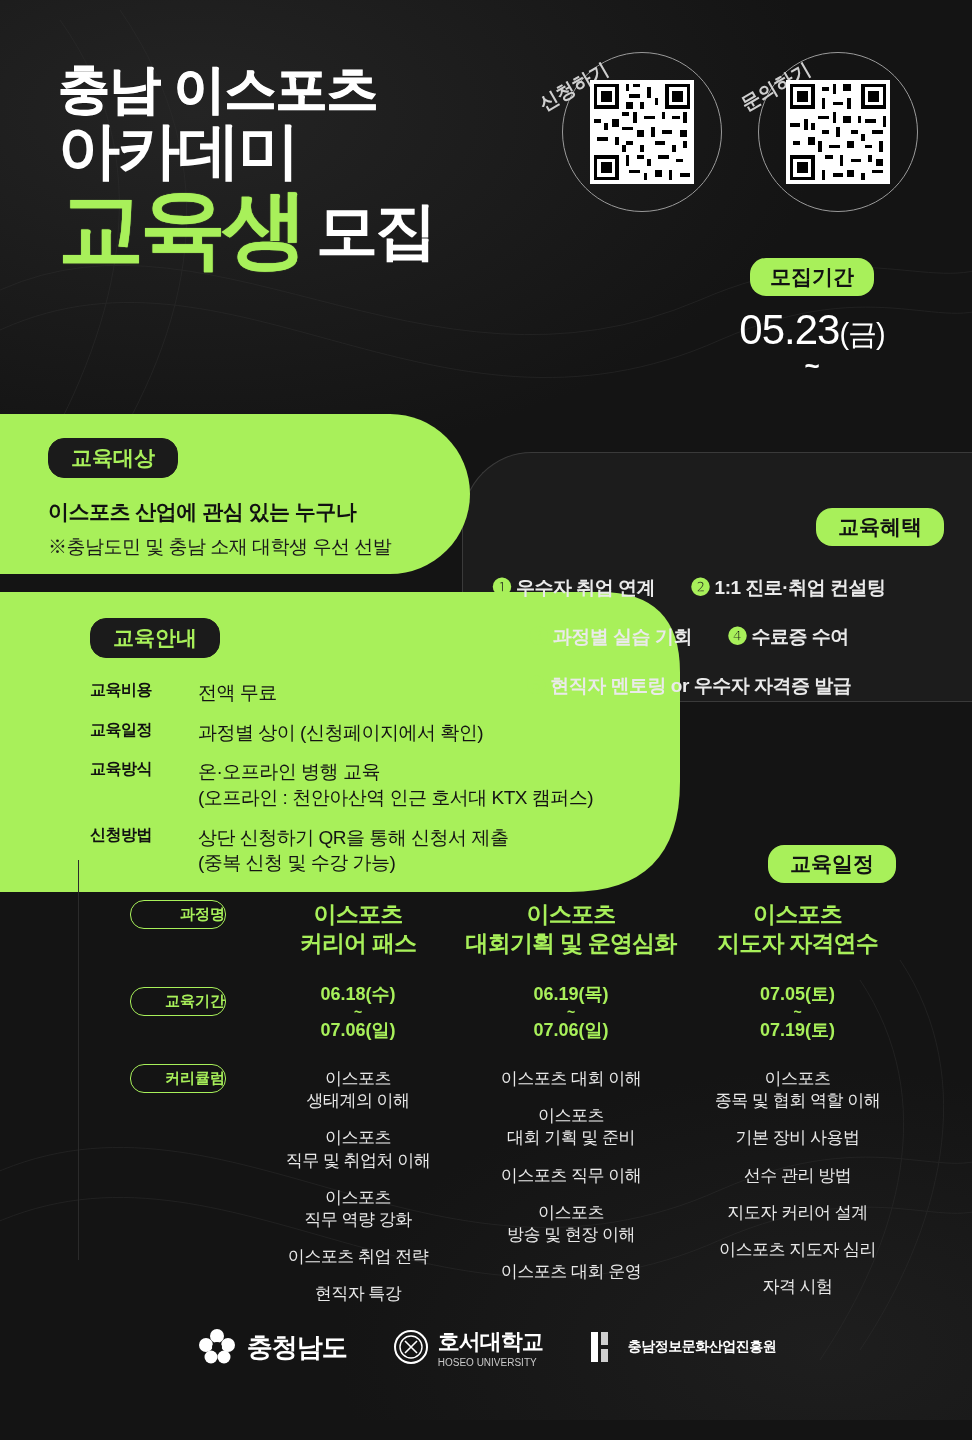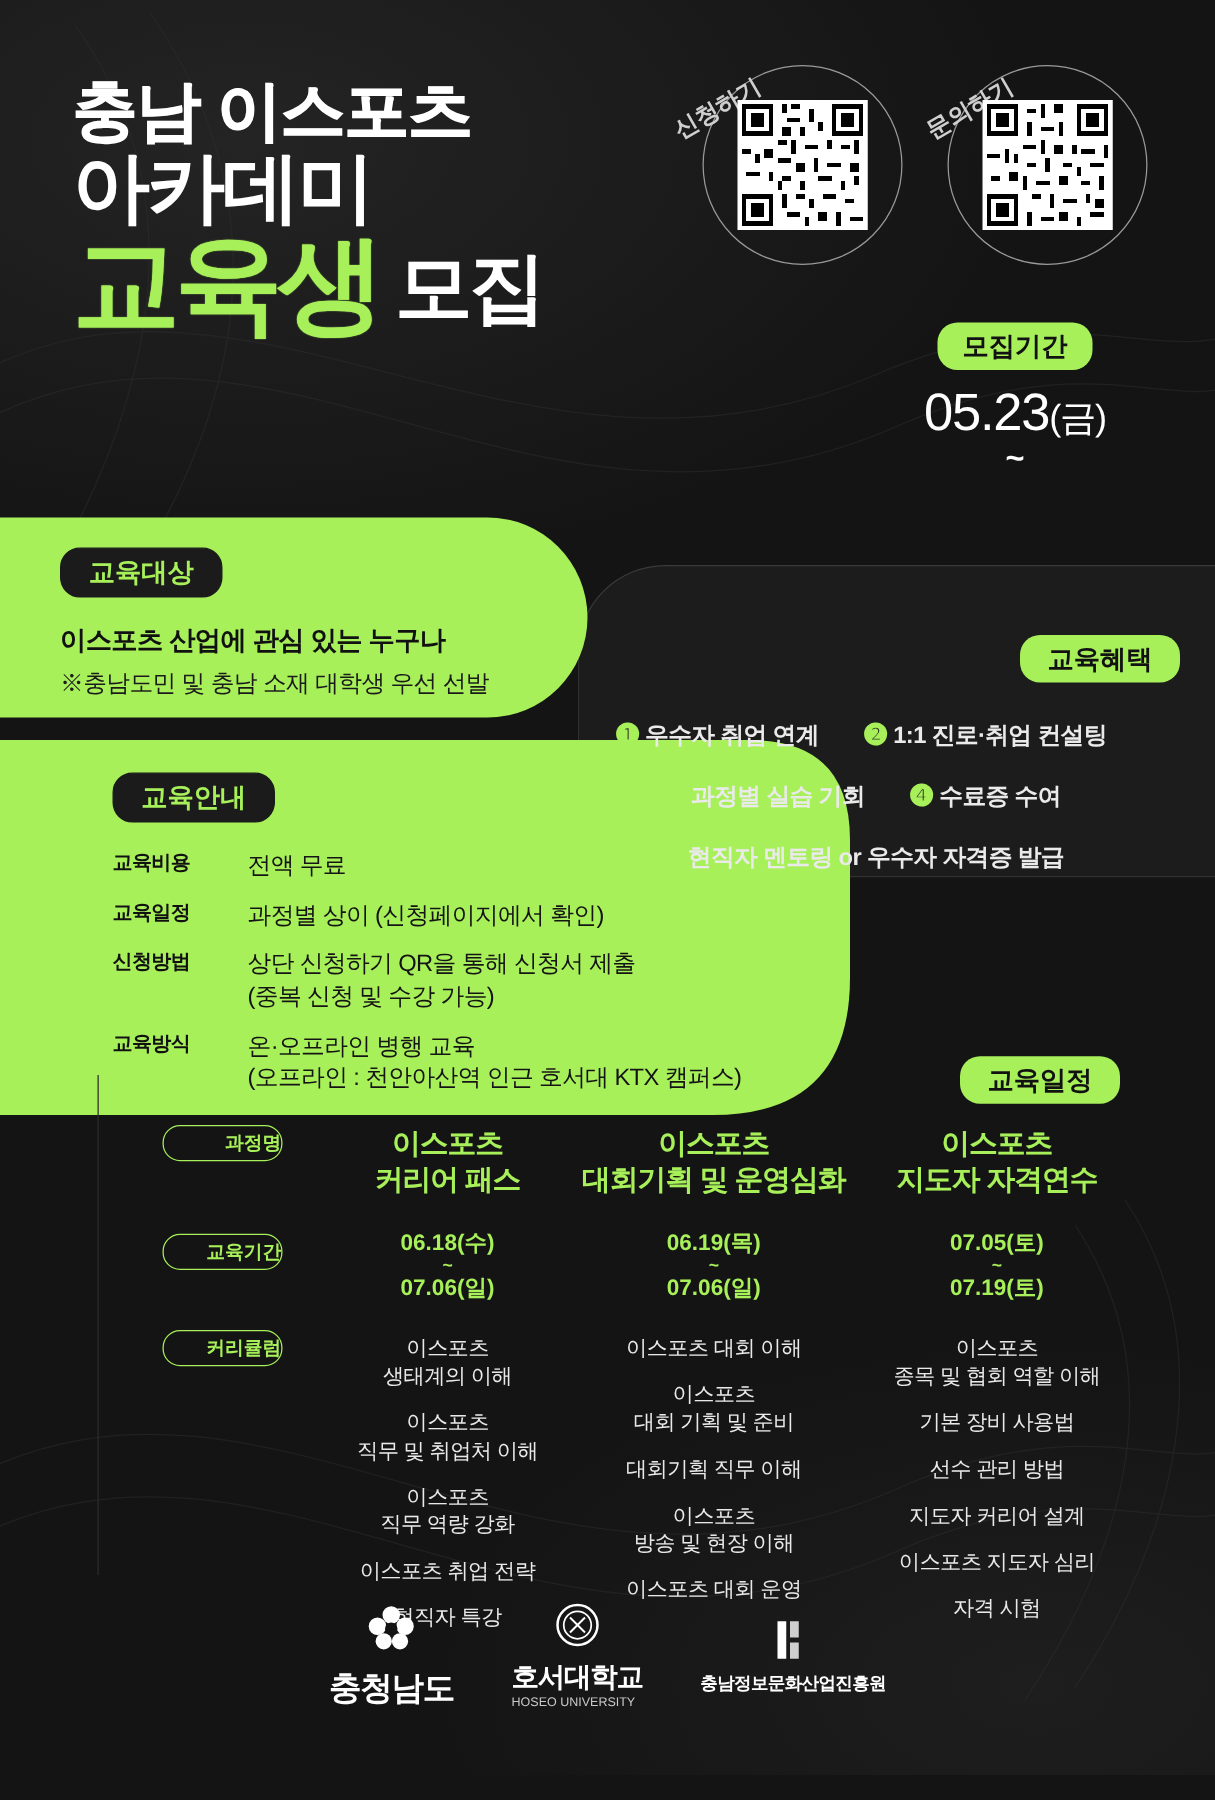--- a/index.html
+++ b/index.html
@@ -93,21 +93,21 @@
   .c-name { color:#A8F05A; font-weight:bold; font-size:23px; line-height:1.28; letter-spacing:-.8px;}
   .c-period { margin-top:24px; color:#A8F05A; font-weight:bold; font-size:18px; line-height:1.3;}
   .c-period .tl { font-size:14px; line-height:.9; display:block;}
   .c-curri { margin-top:26px; }
   .c-item { color:#e9e9e9; font-size:17px; line-height:1.3; margin-bottom:15px; letter-spacing:-.5px;}
   .divider-v { position:absolute; top:860px; left:78px; width:1px; height:400px; background:#2b2b2b;}
 
   
   .footer { position:absolute; bottom:52px; left:0; width:972px; display:flex;
      justify-content:center; align-items:center; gap:46px; }
-  .logo { display:flex; align-items:center; gap:9px;flex-direction:column; }
+  .logo { display:flex; align-items:center; gap:9px; }
   .logo-txt { font-weight:bold; color:#fff; font-size:26px; letter-spacing:-1px;}
   .logo-txt small { display:block; font-size:10px; font-weight:normal; color:#c9c9c9; letter-spacing:0;}
   .logo-txt2 { font-weight:bold; color:#fff; font-size:14px; letter-spacing:-.5px;}
 </style>
 </head>
 <body>
 
 <div class="poster">
 
   <svg class="swirl" viewBox="0 0 972 1440" preserveAspectRatio="none">
@@ -297,28 +297,28 @@
     <div class="g-rows">
       <div class="g-row">
         <div class="g-key">교육비용</div>
         <div class="g-val" style="white-space:pre-line">전액 무료</div>
       </div>
       <div class="g-row">
         <div class="g-key">교육일정</div>
         <div class="g-val" style="white-space:pre-line">과정별 상이 (신청페이지에서 확인)</div>
       </div>
       <div class="g-row">
+        <div class="g-key">교육방식</div>
+        <div class="g-val" style="white-space:pre-line">온·오프라인 병행 교육
+(오프라인 : 천안아산역 인근 호서대 KTX 캠퍼스)</div>
+      </div>
+      <div class="g-row">
         <div class="g-key">신청방법</div>
         <div class="g-val" style="white-space:pre-line">상단 신청하기 QR을 통해 신청서 제출
 (중복 신청 및 수강 가능)</div>
-      </div>
-      <div class="g-row">
-        <div class="g-key">교육방식</div>
-        <div class="g-val" style="white-space:pre-line">온·오프라인 병행 교육
-(오프라인 : 천안아산역 인근 호서대 KTX 캠퍼스)</div>
       </div>
     </div>
   </div>
 
   <div class="divider-v"></div>
   <div class="sec-sched">
     <div class="sched-badge">
       <span class="pill-green">교육일정</span>
     </div>
 
@@ -355,21 +355,21 @@
 대회기획 및 운영심화</div>
         <div class="c-period">
           <span>06.19(목)</span>
           <span class="tl">~</span>
           <span>07.06(일)</span>
         </div>
         <div class="c-curri">
           <div class="c-item" style="white-space:pre-line">이스포츠 대회 이해</div>
           <div class="c-item" style="white-space:pre-line">이스포츠
 대회 기획 및 준비</div>
-          <div class="c-item" style="white-space:pre-line">대회기획 직무 이해</div>
+          <div class="c-item" style="white-space:pre-line">이스포츠 직무 이해</div>
           <div class="c-item" style="white-space:pre-line">이스포츠
 방송 및 현장 이해</div>
           <div class="c-item" style="white-space:pre-line">이스포츠 대회 운영</div>
         </div>
       </div>
 
       <div class="course-col c3">
         <div class="c-name" style="white-space:pre-line">이스포츠
 지도자 자격연수</div>
         <div class="c-period">

